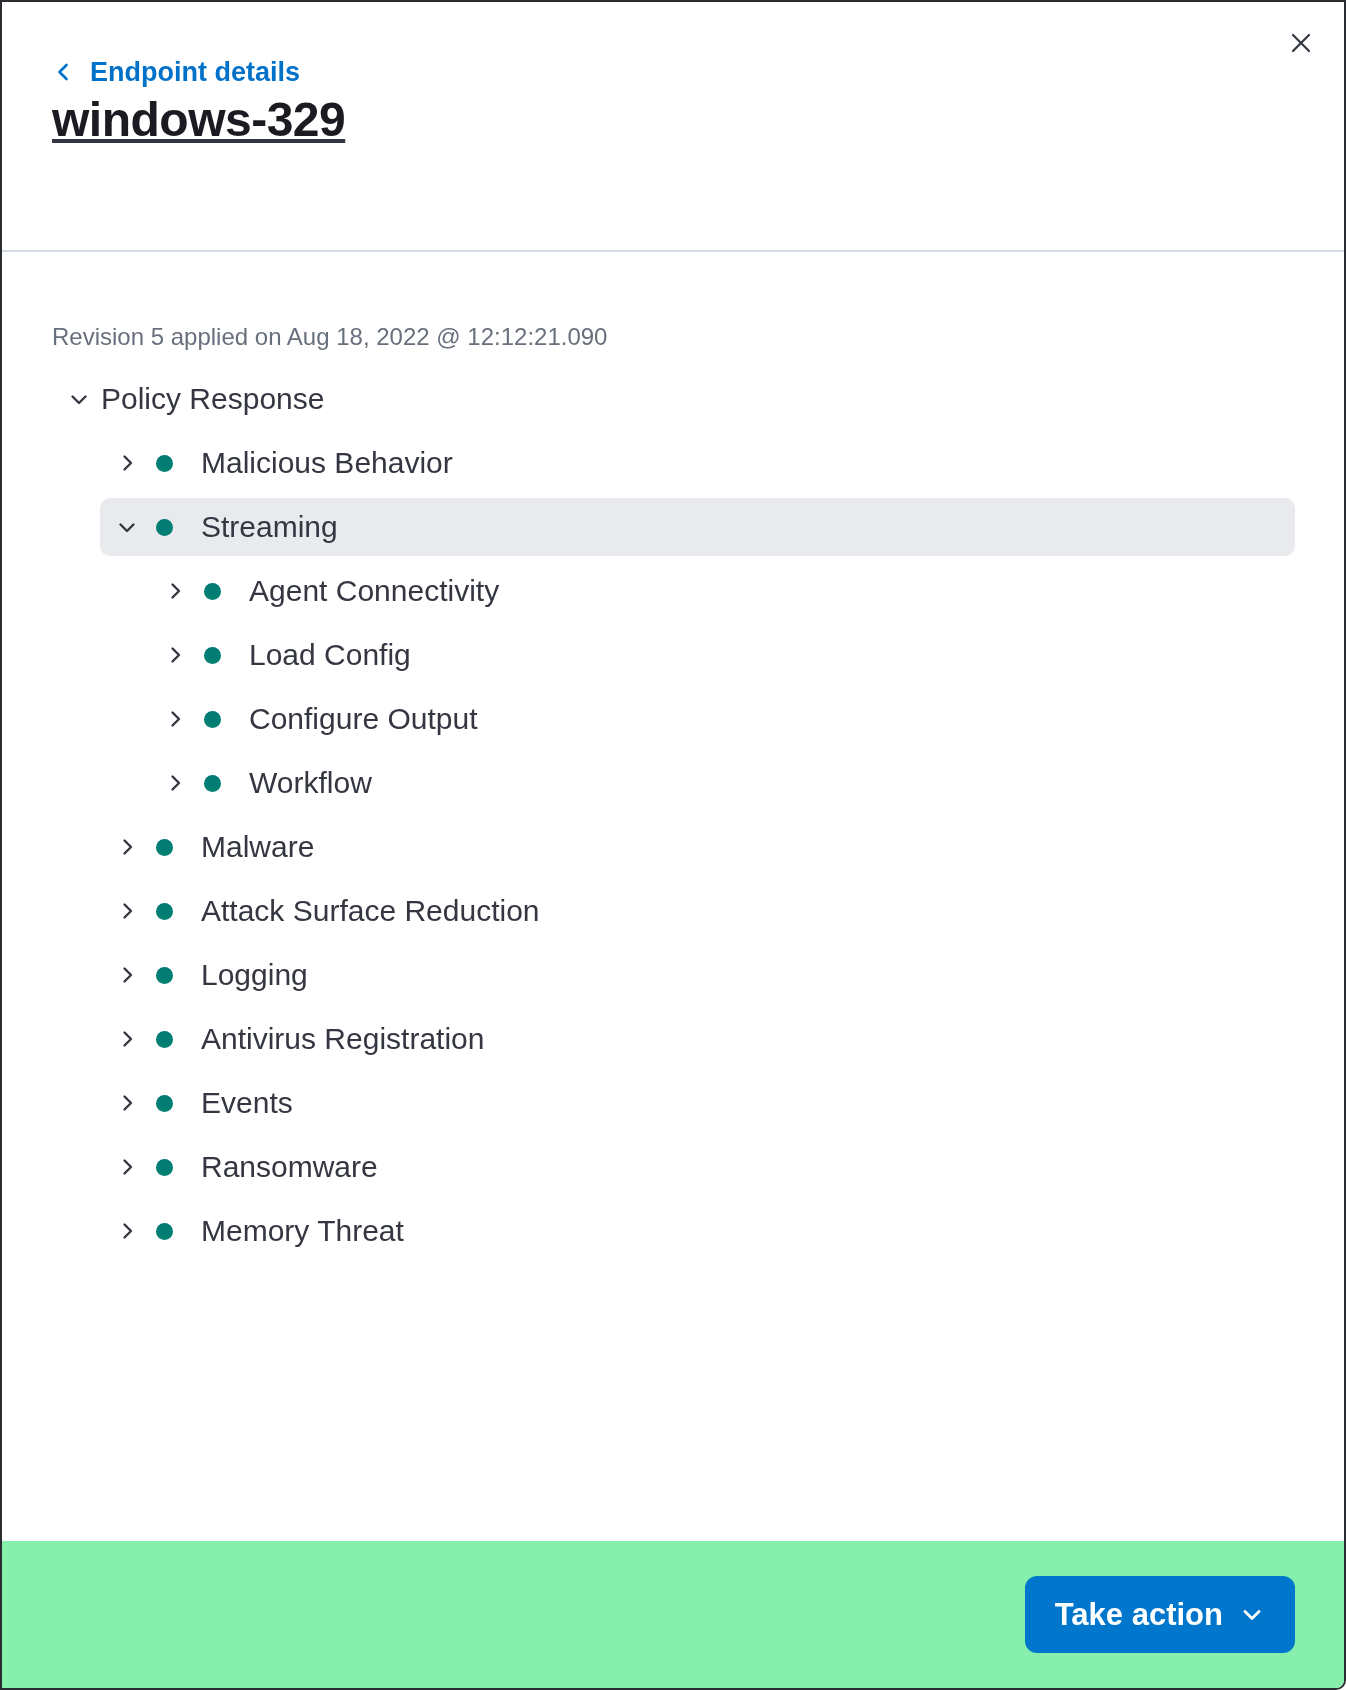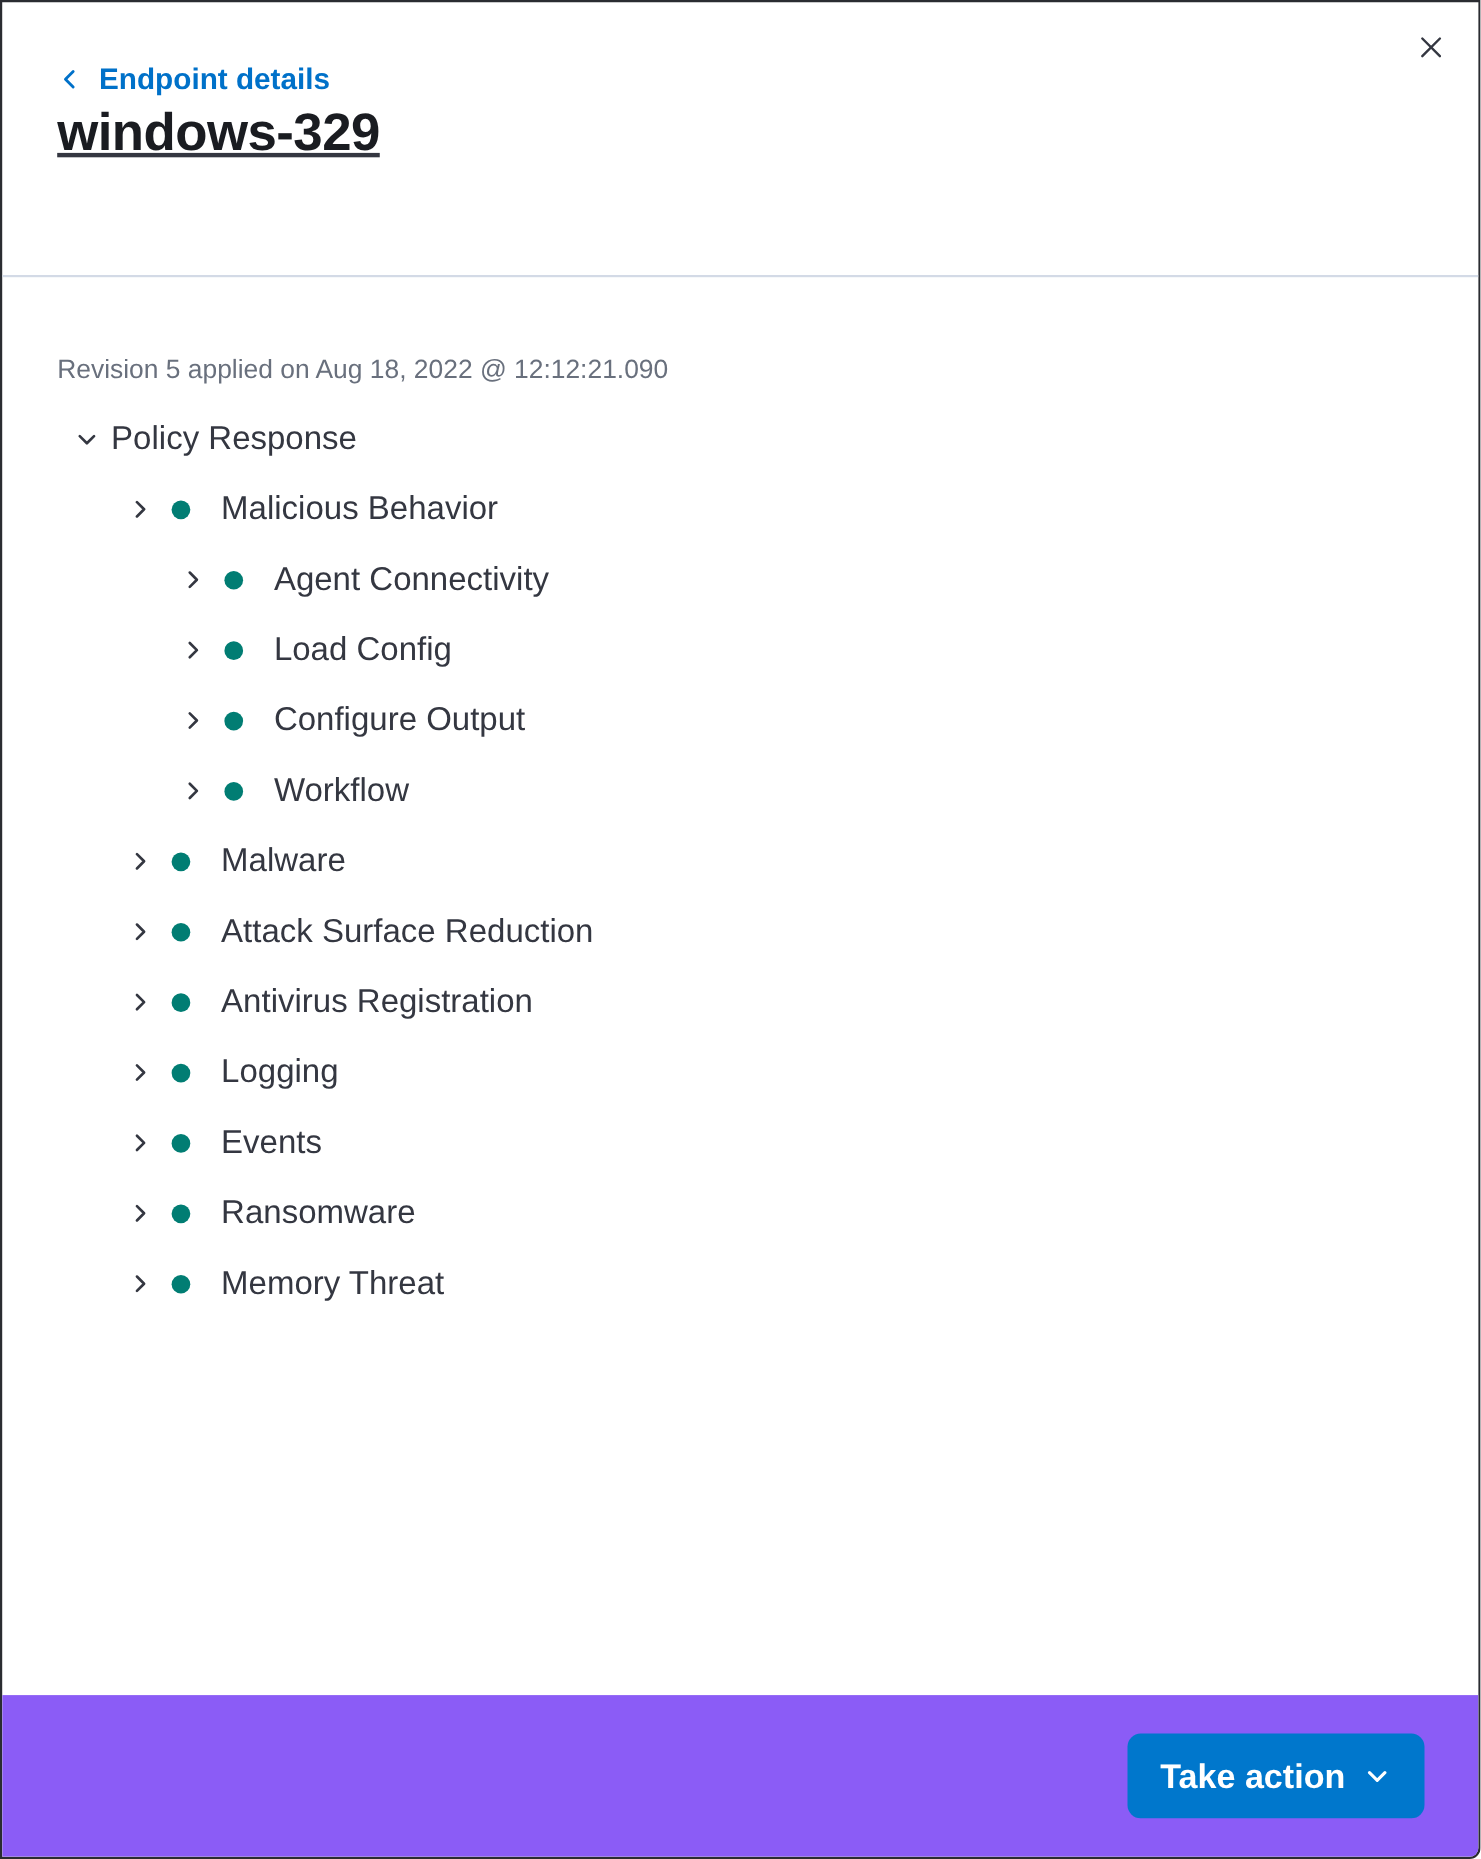--- a/index.html
+++ b/index.html
@@ -73,21 +73,21 @@
     white-space: nowrap;
   }
   .tree-row.lv0 { padding-left: 14px; }
   .tree-row.lv1 { margin-left: 48px; padding-left: 14px; }
   .tree-row.lv2 { margin-left: 96px; padding-left: 14px; }
   .tree-row.lv0 .lbl { margin-left: 9px; }
   .tree-row .dot + .lbl { margin-left: 28px; }
   
   .flyout-footer {
     flex: 0 0 147px; height: 147px;
-    background: #8b5cf6;
+    background: #86efac;
     display: flex; align-items: center; justify-content: flex-end;
     padding-right: 49px;
   }
   .take-action-btn {
     min-width: 251px; height: 77px;
     border: none; border-radius: 12px;
     background: #0077cc; color: #ffffff;
     font-family: "Liberation Sans", "DejaVu Sans", sans-serif;
     font-size: 31px; font-weight: 700;
     display: flex; align-items: center; justify-content: center; gap: 16px;
@@ -134,20 +134,29 @@
         </div>
         <div class="tree-row lv1">
           <span class="chev">
             <svg width="24" height="24" viewBox="0 0 24 24" fill="none">
               <polyline points="9.5,5.5 16,12 9.5,18.5" stroke="#343741" stroke-width="2.4" stroke-linecap="round" stroke-linejoin="round"></polyline>
             </svg>
           </span>
           <span class="dot" style="background: rgb(1, 125, 115);"></span>
           <span class="lbl">Malicious Behavior</span>
         </div>
+        <div class="tree-row lv1 selected">
+          <span class="chev">
+            <svg width="24" height="24" viewBox="0 0 24 24" fill="none">
+              <polyline points="5.5,9.5 12,16 18.5,9.5" stroke="#343741" stroke-width="2.4" stroke-linecap="round" stroke-linejoin="round"></polyline>
+            </svg>
+          </span>
+          <span class="dot" style="background: rgb(1, 125, 115);"></span>
+          <span class="lbl">Streaming</span>
+        </div>
         <div class="tree-row lv2">
           <span class="chev">
             <svg width="24" height="24" viewBox="0 0 24 24" fill="none">
               <polyline points="9.5,5.5 16,12 9.5,18.5" stroke="#343741" stroke-width="2.4" stroke-linecap="round" stroke-linejoin="round"></polyline>
             </svg>
           </span>
           <span class="dot" style="background: rgb(1, 125, 115);"></span>
           <span class="lbl">Agent Connectivity</span>
         </div>
         <div class="tree-row lv2">
@@ -195,30 +204,30 @@
           <span class="dot" style="background: rgb(1, 125, 115);"></span>
           <span class="lbl">Attack Surface Reduction</span>
         </div>
         <div class="tree-row lv1">
           <span class="chev">
             <svg width="24" height="24" viewBox="0 0 24 24" fill="none">
               <polyline points="9.5,5.5 16,12 9.5,18.5" stroke="#343741" stroke-width="2.4" stroke-linecap="round" stroke-linejoin="round"></polyline>
             </svg>
           </span>
           <span class="dot" style="background: rgb(1, 125, 115);"></span>
+          <span class="lbl">Logging</span>
+        </div>
+        <div class="tree-row lv1">
+          <span class="chev">
+            <svg width="24" height="24" viewBox="0 0 24 24" fill="none">
+              <polyline points="9.5,5.5 16,12 9.5,18.5" stroke="#343741" stroke-width="2.4" stroke-linecap="round" stroke-linejoin="round"></polyline>
+            </svg>
+          </span>
+          <span class="dot" style="background: rgb(1, 125, 115);"></span>
           <span class="lbl">Antivirus Registration</span>
-        </div>
-        <div class="tree-row lv1">
-          <span class="chev">
-            <svg width="24" height="24" viewBox="0 0 24 24" fill="none">
-              <polyline points="9.5,5.5 16,12 9.5,18.5" stroke="#343741" stroke-width="2.4" stroke-linecap="round" stroke-linejoin="round"></polyline>
-            </svg>
-          </span>
-          <span class="dot" style="background: rgb(1, 125, 115);"></span>
-          <span class="lbl">Logging</span>
         </div>
         <div class="tree-row lv1">
           <span class="chev">
             <svg width="24" height="24" viewBox="0 0 24 24" fill="none">
               <polyline points="9.5,5.5 16,12 9.5,18.5" stroke="#343741" stroke-width="2.4" stroke-linecap="round" stroke-linejoin="round"></polyline>
             </svg>
           </span>
           <span class="dot" style="background: rgb(1, 125, 115);"></span>
           <span class="lbl">Events</span>
         </div>

